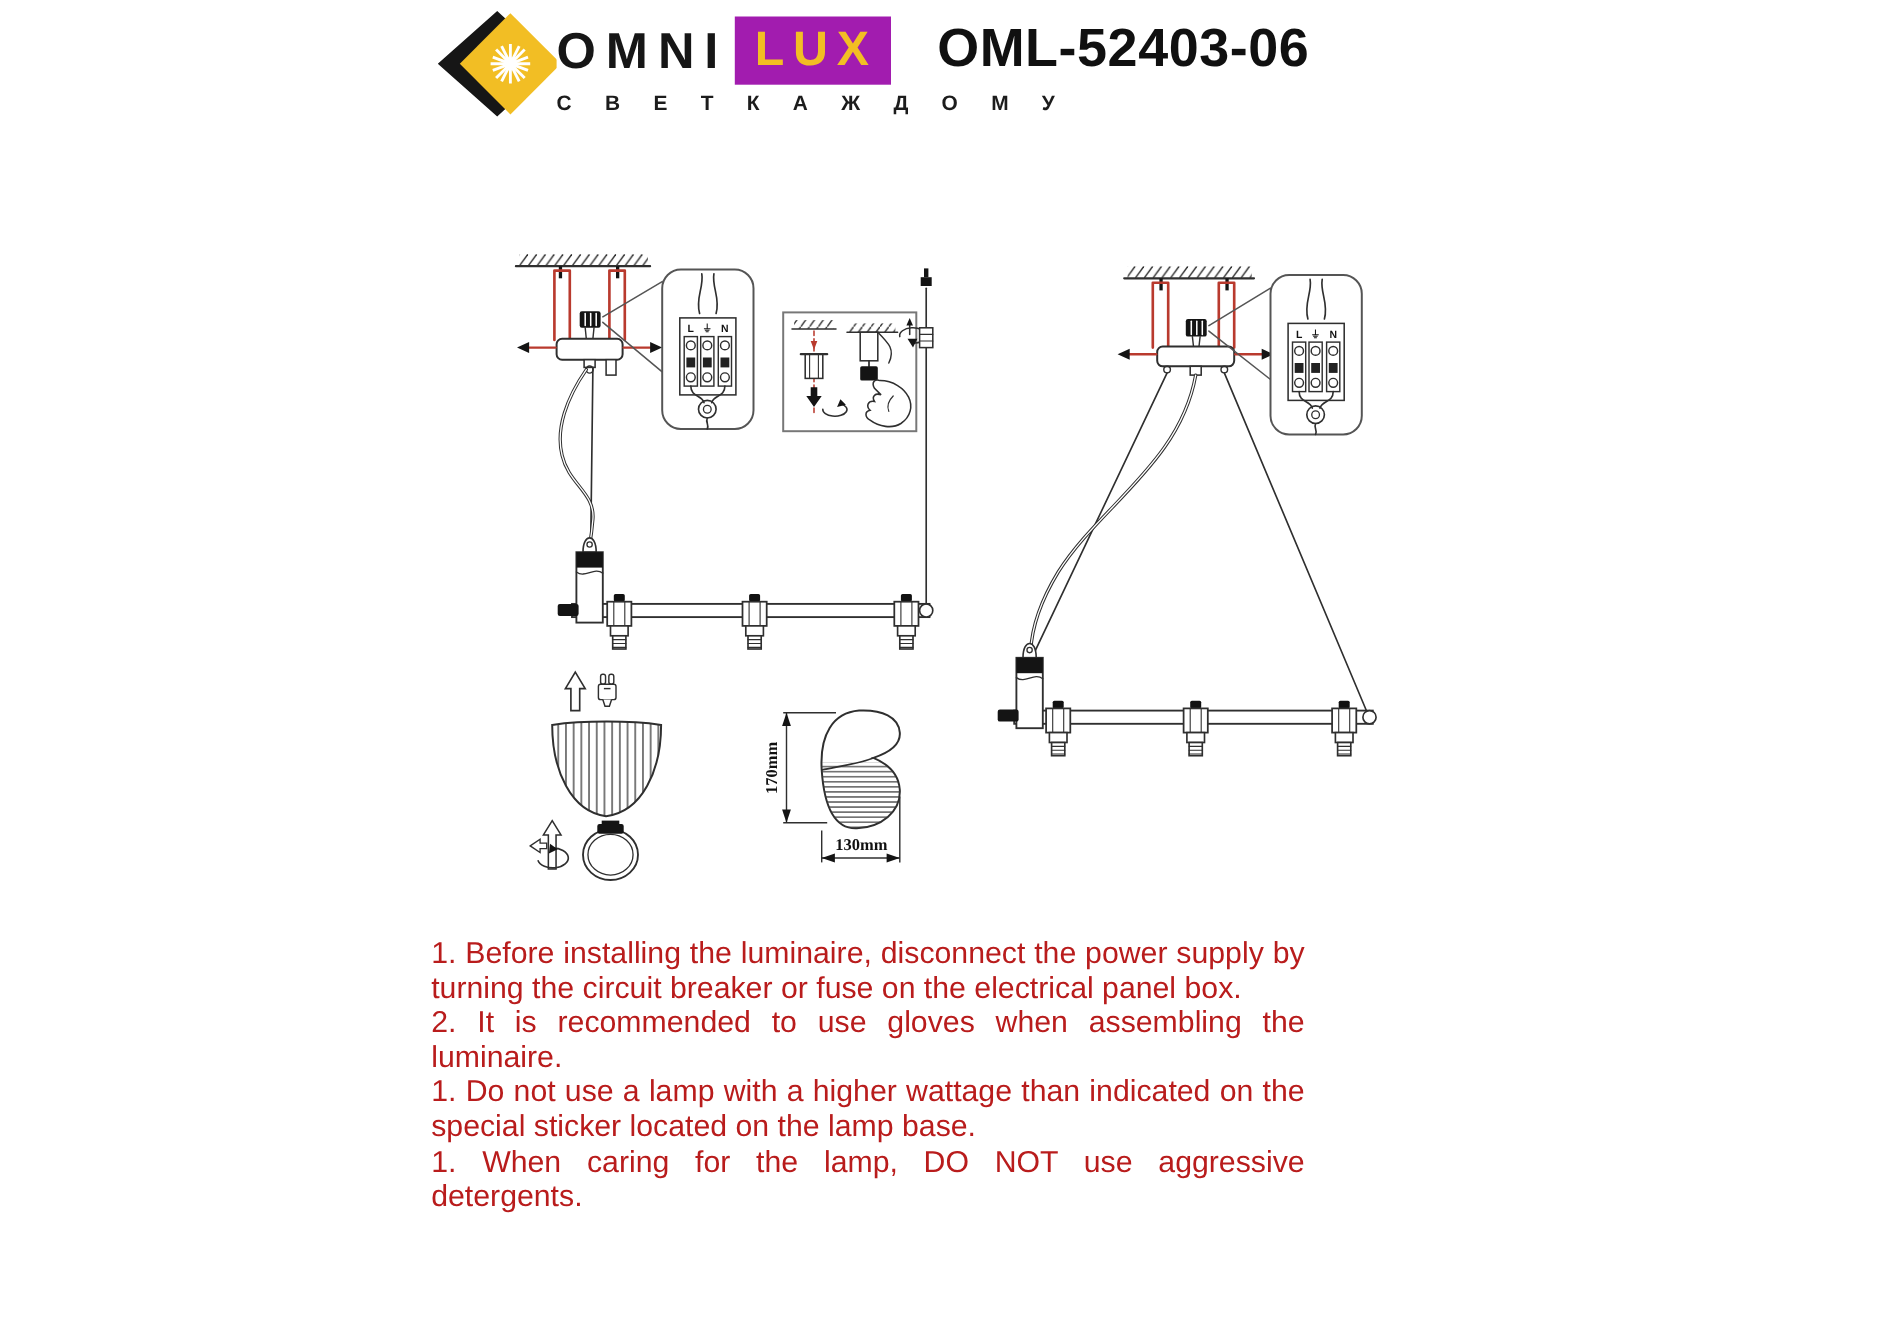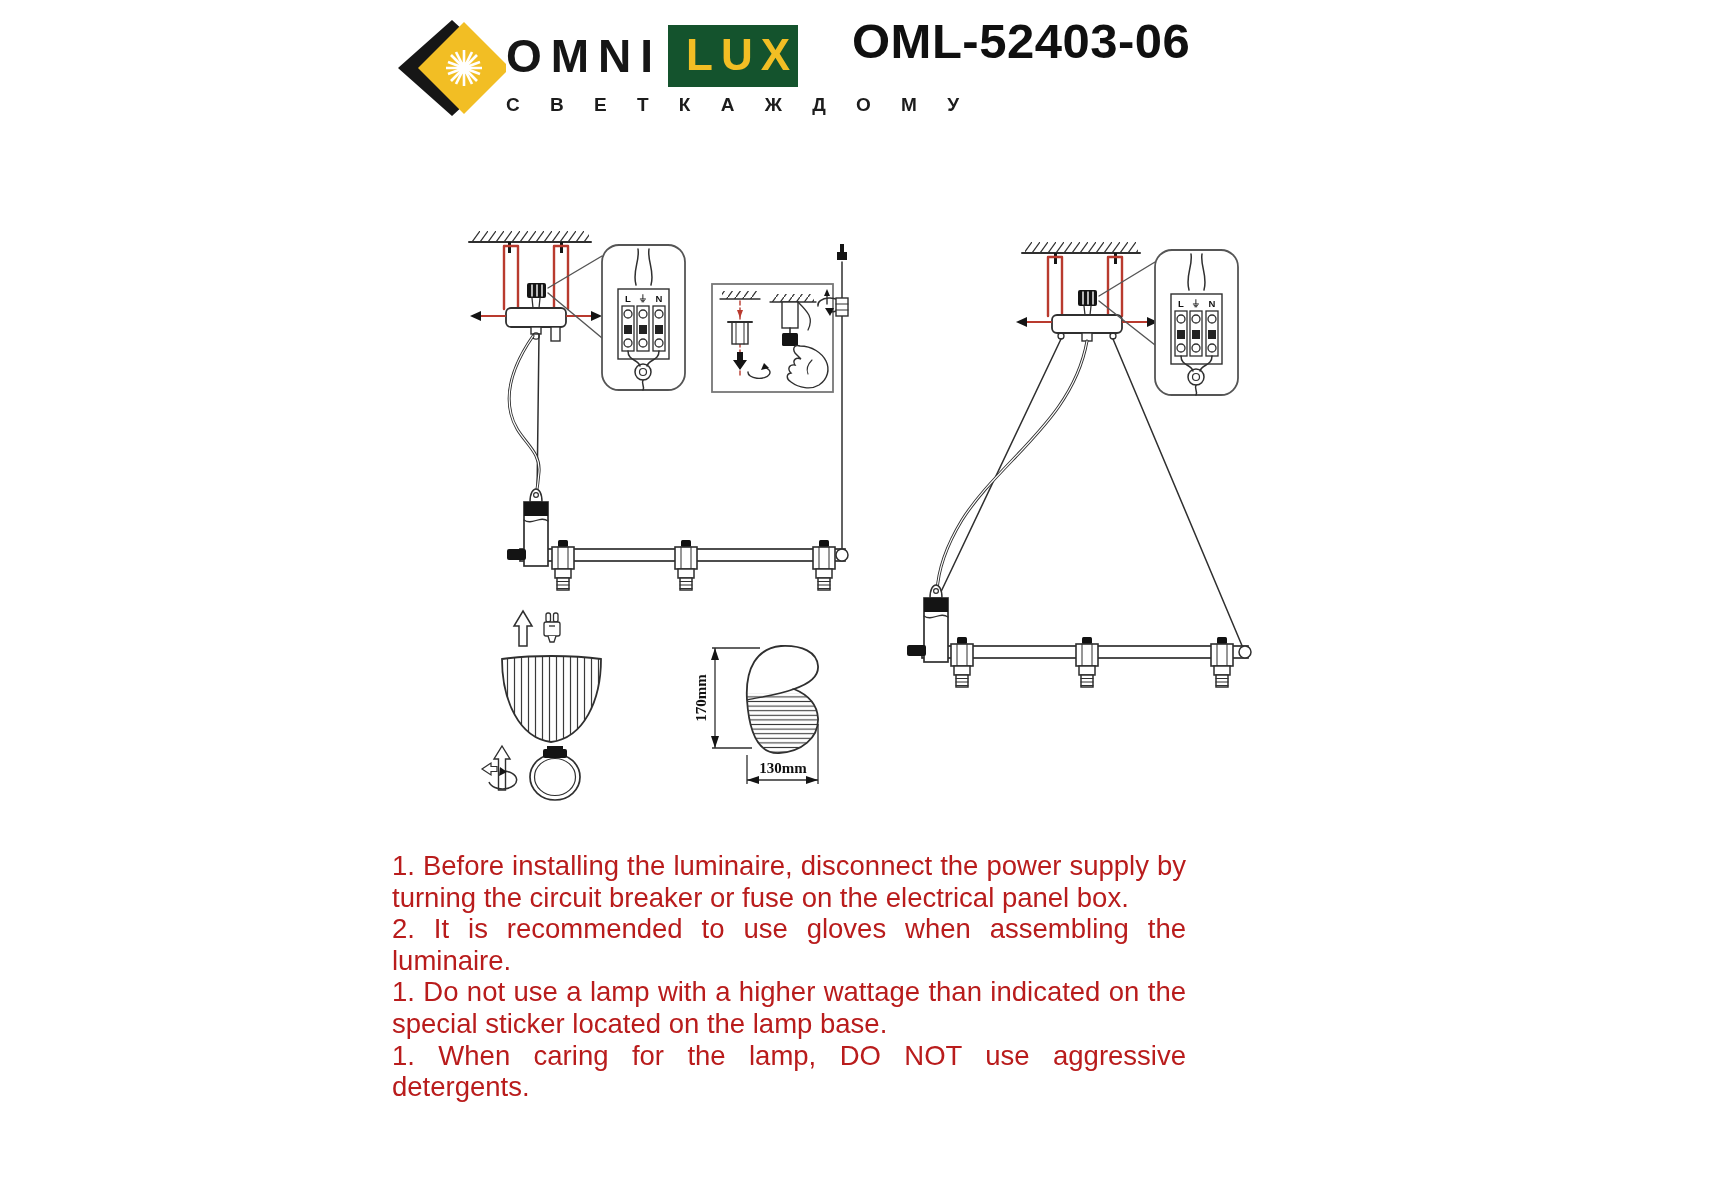--- a/index.html
+++ b/index.html
@@ -1,28 +1,28 @@
 <!DOCTYPE html>
 <html><head>
 <meta charset="utf-8">
 <style>
   html,body{margin:0;padding:0;background:#ffffff;}
   body{width:1715px;height:1200px;position:relative;font-family:"Liberation Sans",sans-serif;color:#111;overflow:hidden;}
   .page{position:absolute;inset:0;background:#fff;}
 
   
-  .header{position:absolute;left:0;top:0;width:1715px;height:130px;margin-top:10px;}
+  .header{position:absolute;left:0;top:0;width:1715px;height:130px;}
   .logo-icon{position:absolute;left:388px;top:8px;width:118px;height:100px;}
   .brand-text{position:absolute;left:506px;top:14px;width:310px;height:92px;}
   .brand-row{display:flex;align-items:center;height:64px;}
   .brand-omni{font-size:46px;font-weight:700;letter-spacing:9px;color:#161616;line-height:62px;}
-  .brand-lux{margin-left:6px;background:#14532d;color:#F2BE24;font-size:44px;font-weight:700;
-             letter-spacing:8px;padding:7px 0 9px 18px;line-height:46px;}
+  .brand-lux{margin-left:6px;background:#a21caf;color:#F2BE24;font-size:44px;font-weight:700;
+             letter-spacing:8px;padding:7px 12px 9px 18px;line-height:46px;}
   .brand-tagline{margin-top:6px;font-size:19px;font-weight:600;letter-spacing:12.5px;color:#1c1c1c;white-space:nowrap;}
-  .model{position:absolute;left:852px;top:3px;font-size:49px;font-weight:700;color:#101010;letter-spacing:0.5px;}
+  .model{position:absolute;left:852px;top:16px;font-size:49px;font-weight:700;color:#101010;letter-spacing:0.5px;}
 
   
   .diagram-layer{position:absolute;left:0;top:0;width:1715px;height:1200px;}
 
   
   .instructions{position:absolute;left:392px;top:850px;width:794px;font-size:27.5px;line-height:31.6px;
                 text-align:justify;color:#b91c1c;}
   .instructions p{margin:0;}
 </style>
 </head>

